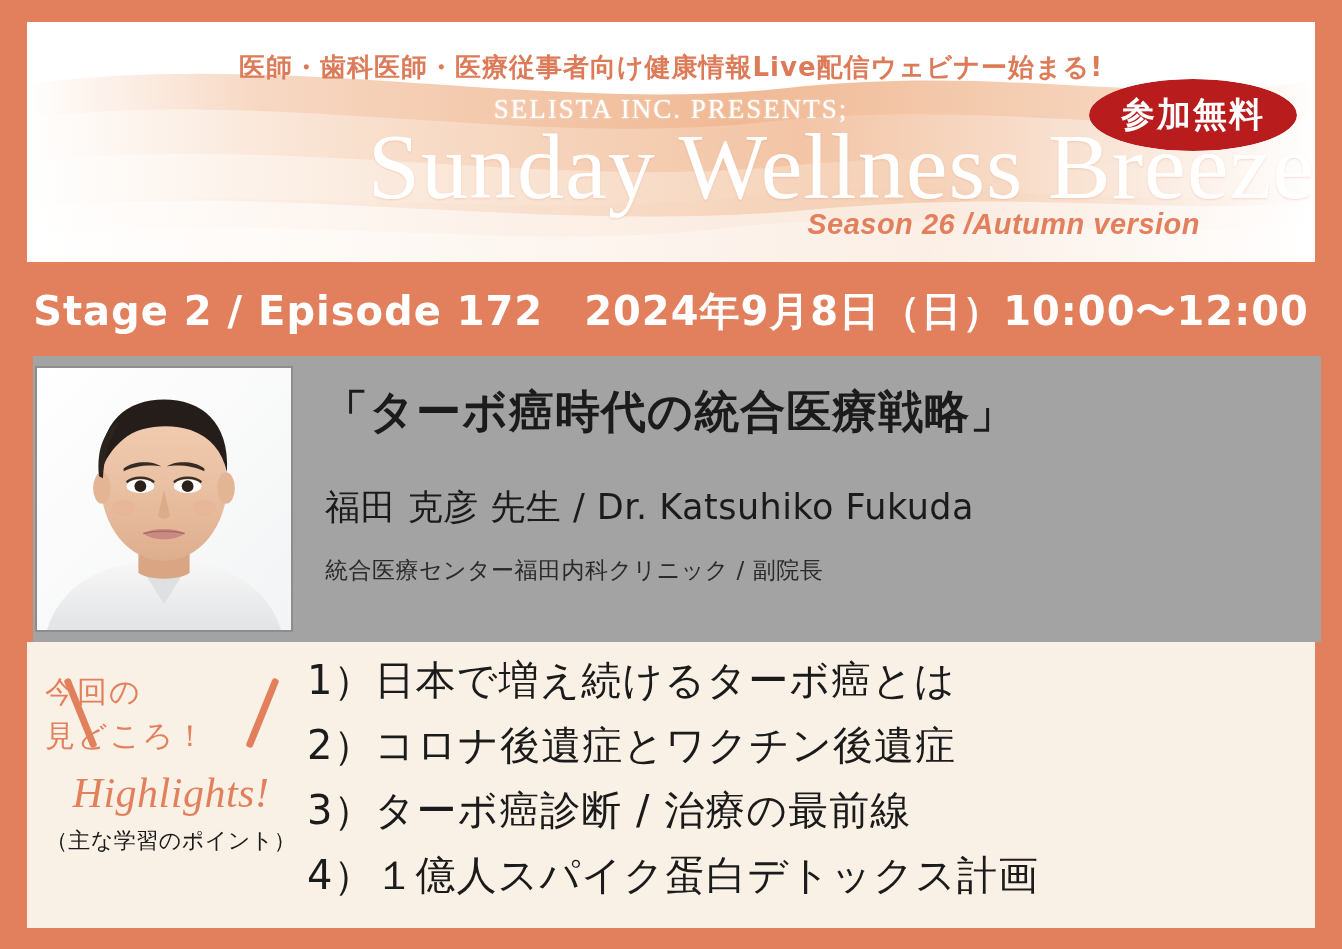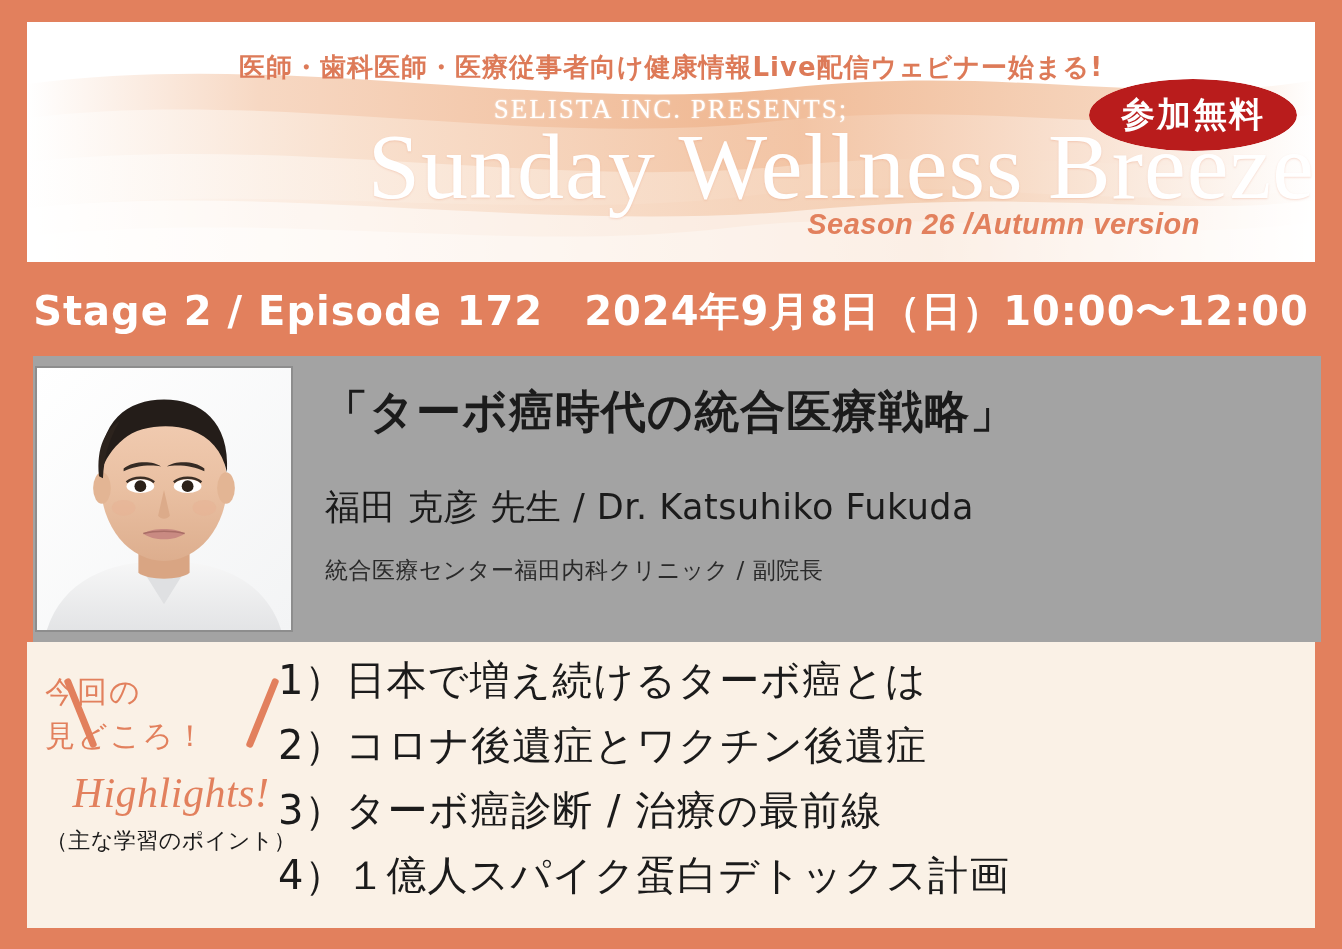--- a/index.html
+++ b/index.html
@@ -137,21 +137,21 @@
     font-style:italic; font-size:42px; letter-spacing:.5px;
   }
   .hl-sub {
     position:absolute; left:0; right:0; top:172px;
     text-align:center; color:#1b1b1b;
     font-family:"DejaVu Sans", sans-serif;
     font-size:22px; letter-spacing:.5px; white-space:nowrap;
   }
 
   
-  .points { position:absolute; left:251px; top:6px; width:700px; }
+  .points { position:absolute; left:280px; top:6px; width:700px; }
   .point {
     font-family:"DejaVu Sans", sans-serif;
     font-size:40px; color:#1b1b1b;
     line-height:65px; letter-spacing:1px; white-space:nowrap;
   }
 
   
   .keywords { position:absolute; left:1000px; top:-16px; width:290px; height:300px; }
   .kw-key { position:absolute; left:72px; top:0px; width:185px; height:48px; }
   .kw-label {

